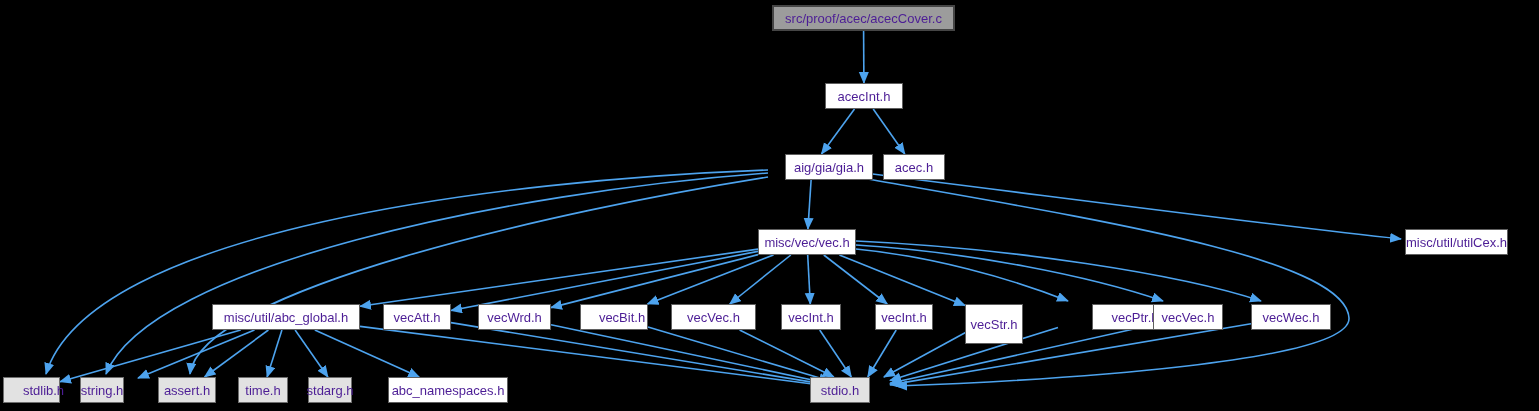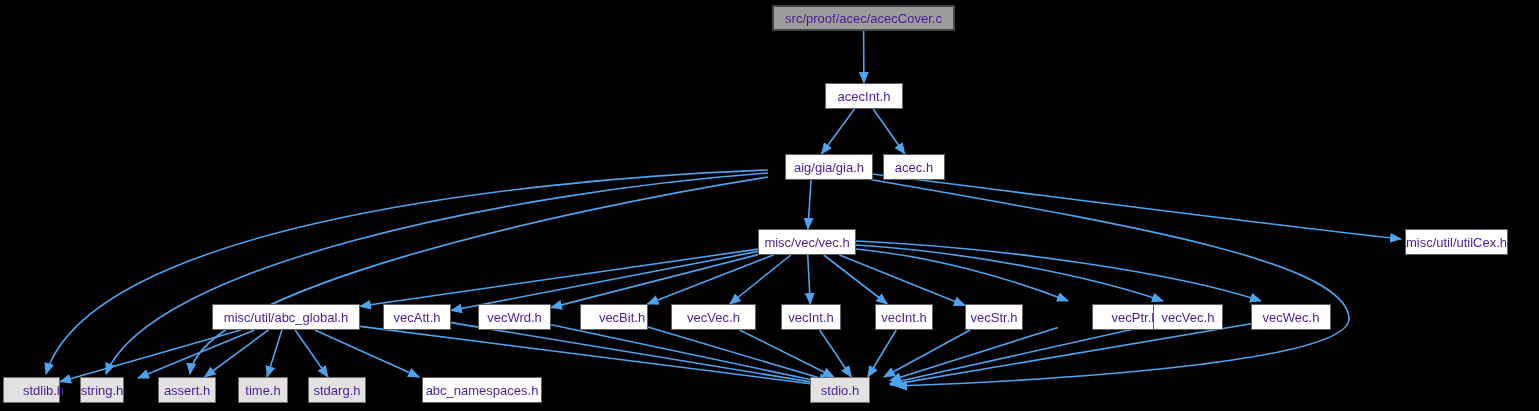--- a/index.html
+++ b/index.html
@@ -110,21 +110,21 @@
       </div>
       <div class="node" style="left: 671px; top: 304px; width: 85px; height: 26px;">
         <span>vecVec.h</span>
       </div>
       <div class="node" style="left: 781px; top: 304px; width: 60px; height: 26px;">
         <span>vecInt.h</span>
       </div>
       <div class="node" style="left: 875px; top: 304px; width: 58px; height: 26px;">
         <span>vecInt.h</span>
       </div>
-      <div class="node" style="left: 965px; top: 304px; width: 58px; height: 26px;">
+      <div class="node" style="left: 965px; top: 304px; width: 58px; height: 40px;">
         <span>vecStr.h</span>
       </div>
       <div class="node" style="left: 1048px; top: 304px; width: 86px; height: 26px; margin-left: 44px;">
         <span>vecPtr.h</span>
       </div>
       <div class="node" style="left: 1153px; top: 304px; width: 70px; height: 26px; align-items: center;">
         <span>vecVec.h</span>
       </div>
       <div class="node" style="left: 1251px; top: 304px; width: 80px; height: 26px;">
         <span>vecWec.h</span>
@@ -134,23 +134,23 @@
       </div>
       <div class="node system" style="left: 80px; top: 377px; width: 44px; height: 26px;">
         <span>string.h</span>
       </div>
       <div class="node system" style="left: 158px; top: 377px; width: 58px; height: 26px;">
         <span>assert.h</span>
       </div>
       <div class="node system" style="left: 238px; top: 377px; width: 50px; height: 26px;">
         <span>time.h</span>
       </div>
-      <div class="node system" style="left: 308px; top: 377px; width: 58px; height: 26px;">
+      <div class="node system" style="left: 308px; top: 377px; width: 44px; height: 26px;">
         <span>stdarg.h</span>
       </div>
-      <div class="node" style="left: 388px; top: 377px; width: 120px; height: 26px; margin-left: 34px;">
+      <div class="node" style="left: 388px; top: 377px; width: 120px; height: 26px;">
         <span>abc_namespaces.h</span>
       </div>
       <div class="node system" style="left: 810px; top: 377px; width: 60px; height: 26px;">
         <span>stdio.h</span>
       </div>
     </div>
 </div>
 
 </body></html>

